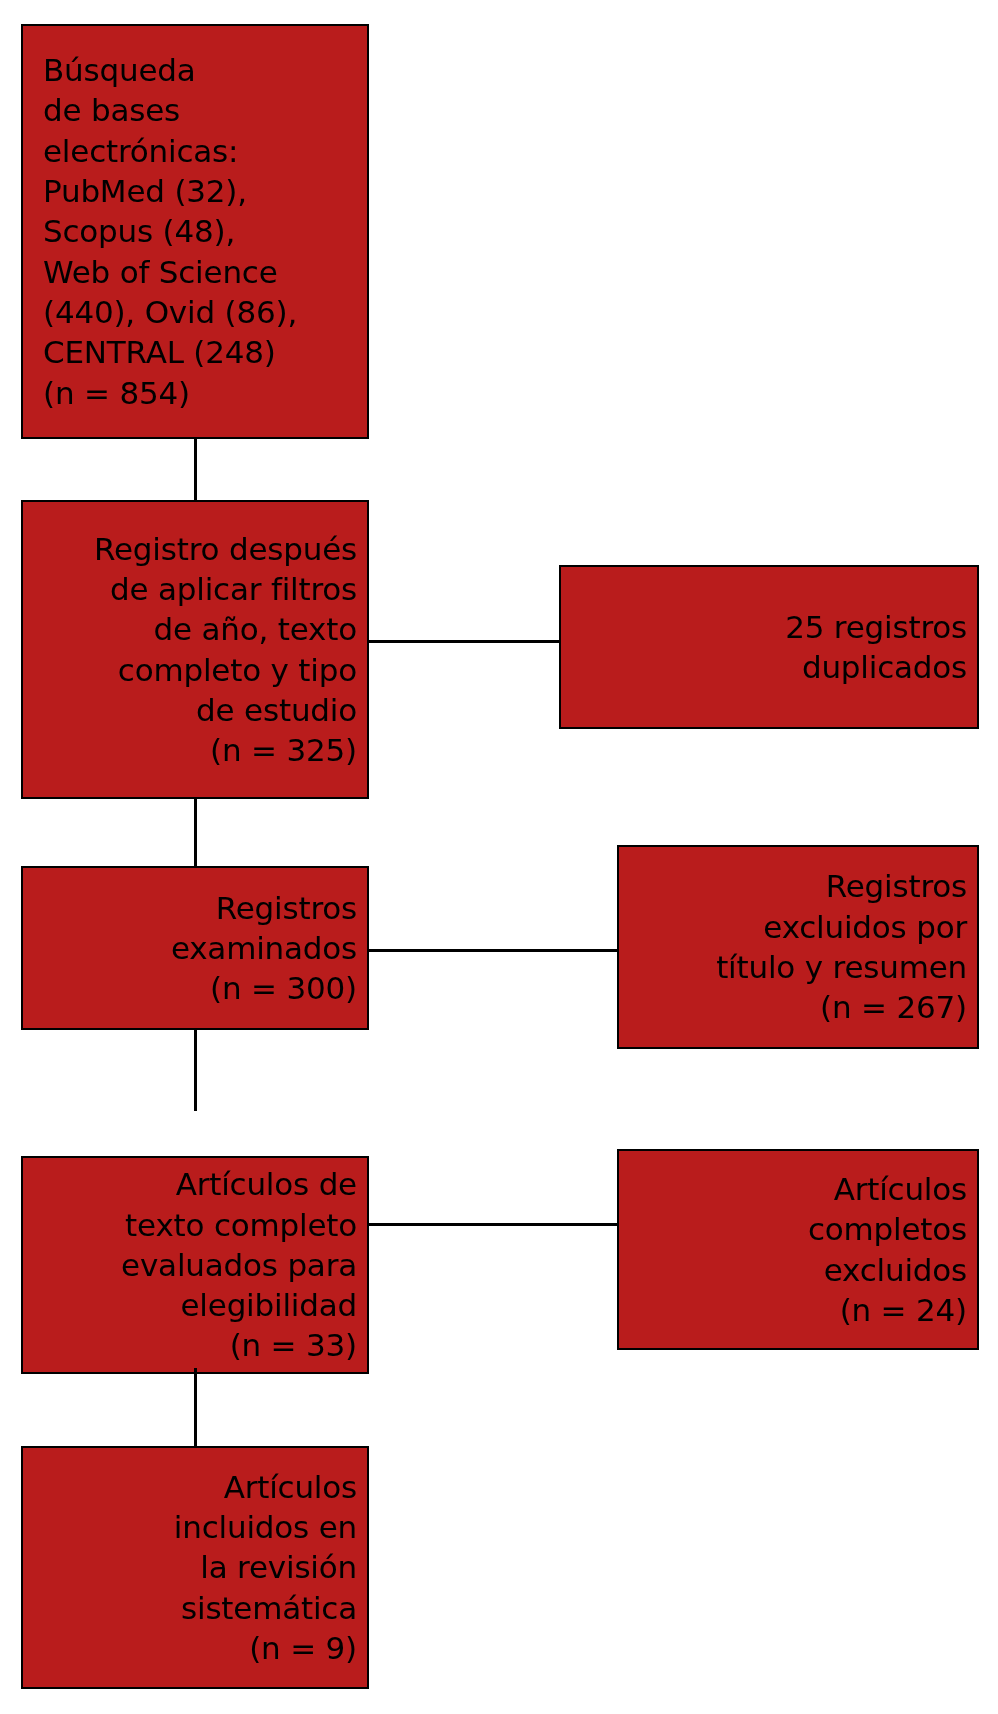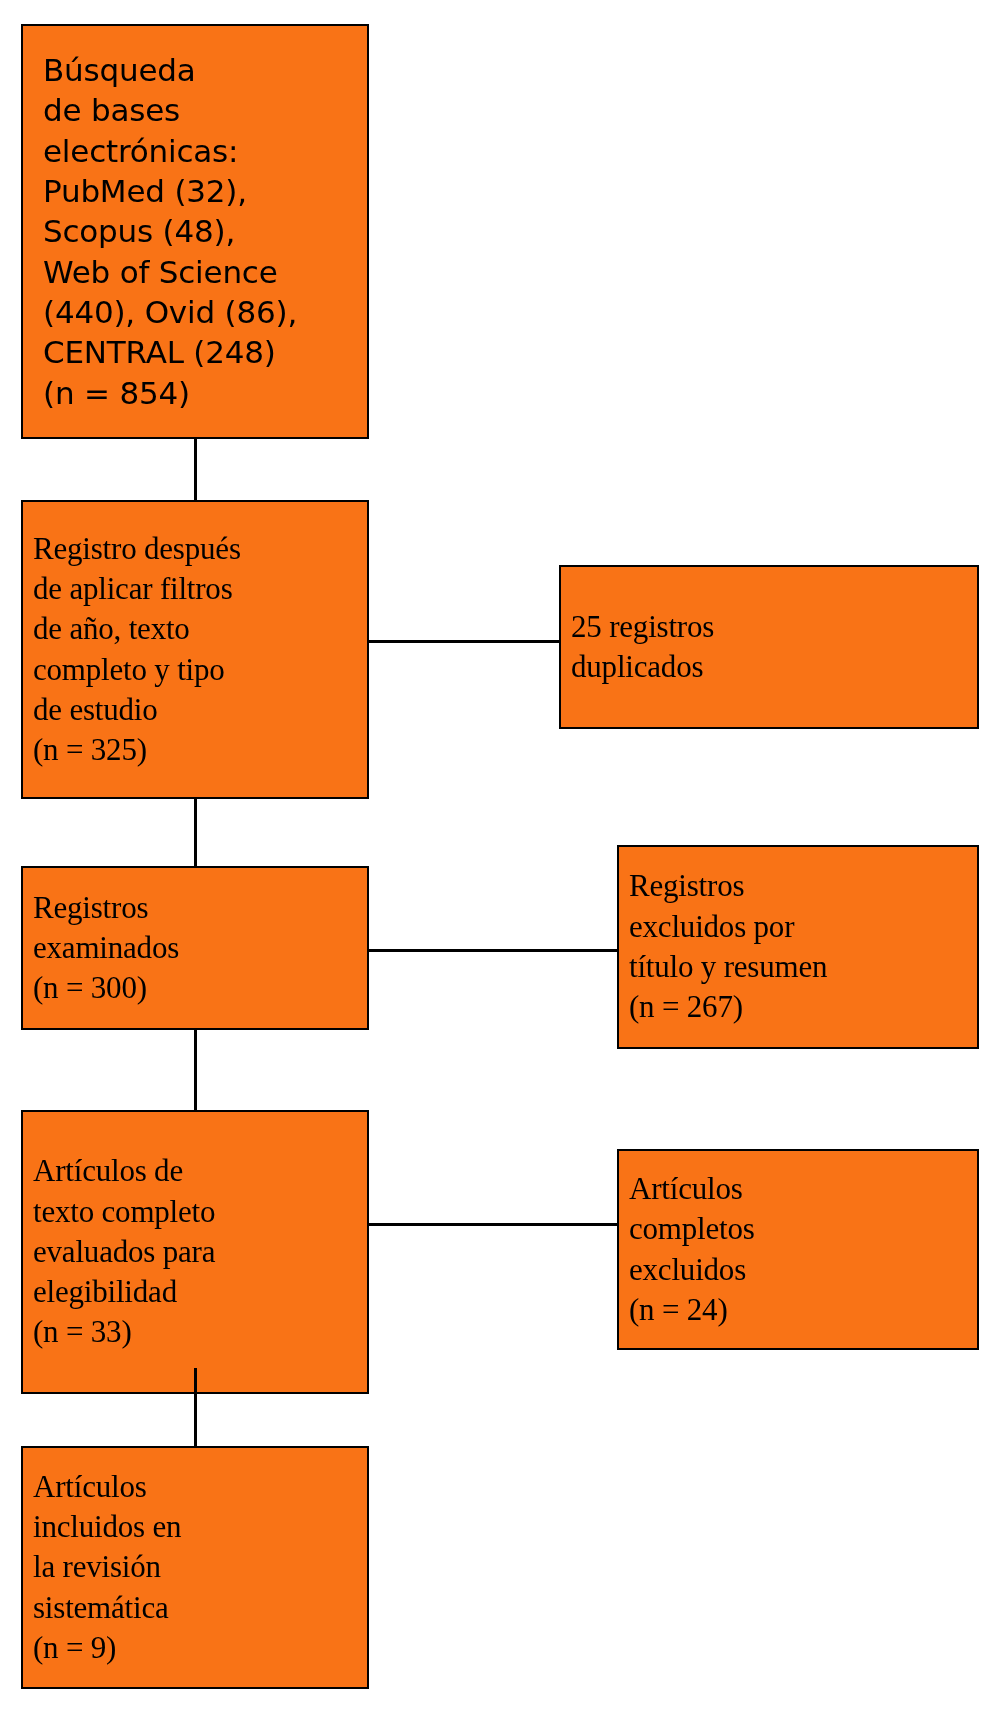--- a/index.html
+++ b/index.html
@@ -12,35 +12,35 @@
     width: 998px;
     height: 1714px;
     background: #ffffff;
     font-family: "DejaVu Sans", sans-serif;
     overflow: hidden;
   }
   .node {
     position: absolute;
     box-sizing: border-box;
     border: 2.5px solid #000000;
-    background: #f97316;
+    background: #b91c1c;
     display: flex;
     flex-direction: column;
     justify-content: center;
     color: #000000;
     font-size: 31px;
     line-height: 1.30;
     letter-spacing: -0.2px;
   }
   .node .txt {
     white-space: pre-line;
     padding: 0 10px;
   }
   .align-left .txt  { text-align: left;  padding-left: 20px; }
-  .align-center .txt{ text-align: left; font-family: Liberation Serif, serif; }
+  .align-center .txt{ text-align: right; }
 
   .connector {
     position: absolute;
     background: #000000;
   }
   .v-line { width: 2.5px; }
   .h-line { height: 2.5px; }
 </style>
 </head>
 <body>
@@ -67,21 +67,21 @@
 de estudio
 (n = 325)</div>
   </div>
 
   <div class="node align-center" style="left:21px; top:866px; width:348px; height:164px;">
     <div class="txt">Registros
 examinados
 (n = 300)</div>
   </div>
 
-  <div class="node align-center" style="left:21px; top:1110px; width:348px; height:284px;">
+  <div class="node align-center" style="left:21px; top:1156px; width:348px; height:218px;">
     <div class="txt">Artículos de
 texto completo
 evaluados para
 elegibilidad
 (n = 33)</div>
   </div>
 
   <div class="node align-center" style="left:21px; top:1446px; width:348px; height:243px;">
     <div class="txt">Artículos
 incluidos en

